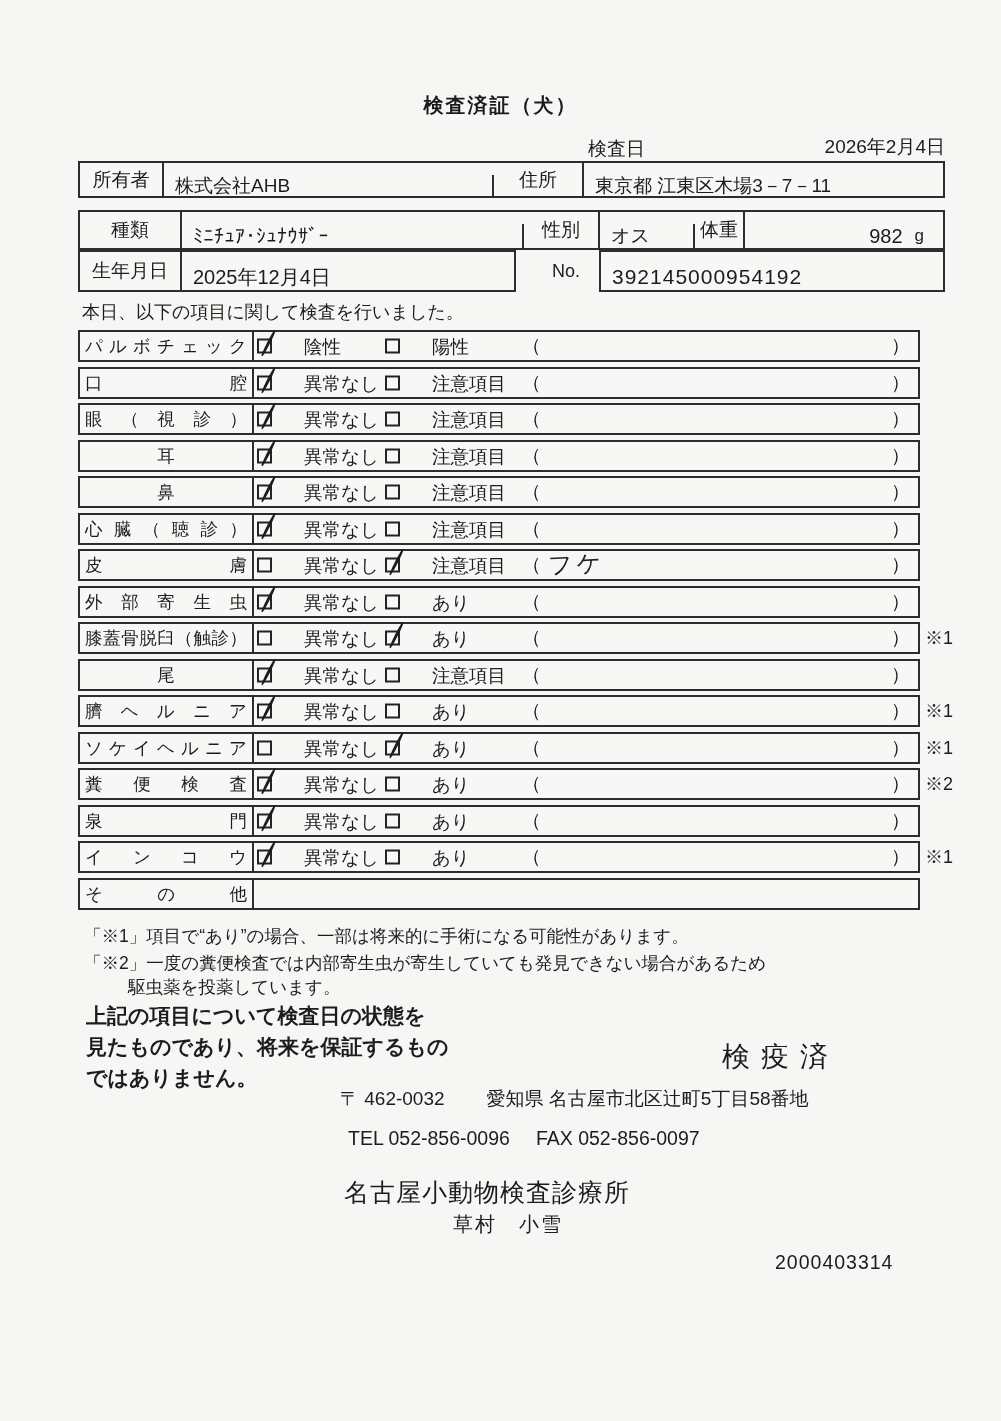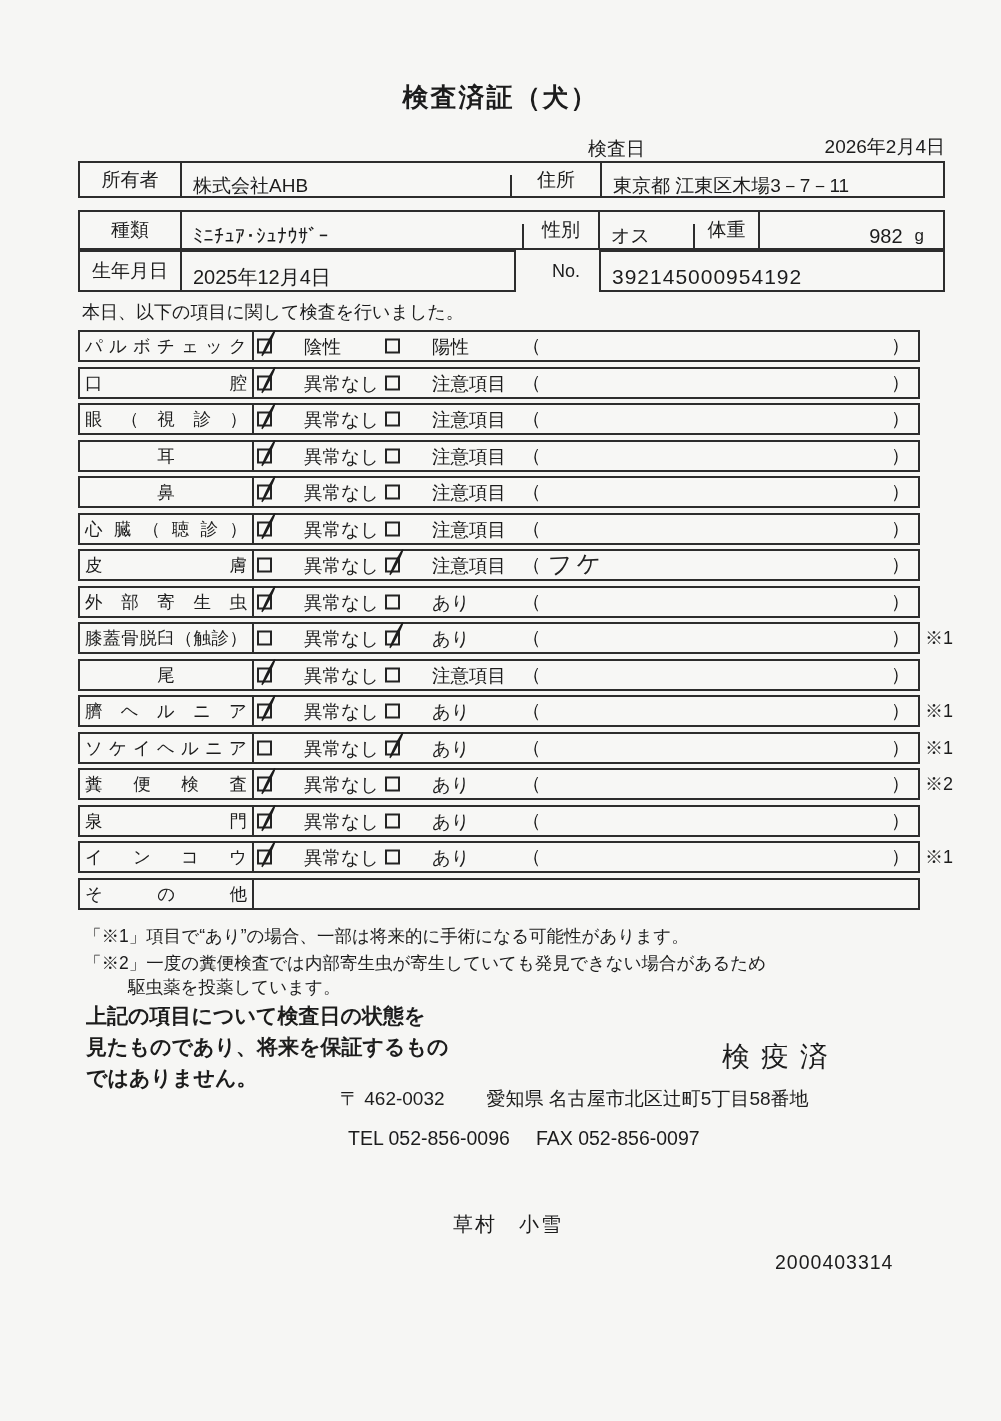--- a/index.html
+++ b/index.html
@@ -9,45 +9,45 @@
     background:#f6f6f4;
     font-family:"Liberation Sans",sans-serif;
     color:#1c1c1c;
     overflow:hidden;
     box-sizing:border-box;
   }
   .page *,.page *::before,.page *::after{box-sizing:border-box;}
 
   
   .title{
-    position:absolute;top:80px;left:0;width:100%;
-    text-align:center;font-size:26px;font-weight:600;letter-spacing:2px;
+    position:absolute;top:92px;left:0;width:100%;
+    text-align:center;font-size:20px;font-weight:600;letter-spacing:2px;
   }
   .insp-date-label{position:absolute;top:136px;left:588px;font-size:19px;}
   .insp-date-value{position:absolute;top:134px;left:760px;width:185px;text-align:right;font-size:19px;}
 
   
   .tbl{position:absolute;left:78px;width:867px;border:2px solid #2d2d2d;display:flex;background:#f7f7f5;}
   .cell{display:flex;align-items:center;font-size:19px;}
   .cell.lbl{justify-content:center;}
   .cell.val{padding-left:11px;margin-top:12px;}
   .bR{border-right:2px solid #2d2d2d;}
 
   .owner-tbl{top:161px;height:37px;}
-  .w-owner{width:102px;}
+  .w-owner{width:84px;}
   .w-owner-name{width:330px;}
   .w-addr-lbl{width:90px;}
   .w-addr{flex:1;}
 
   .pet-tbl{top:210px;height:40px;}
   .w-kind{width:102px;}
   .w-breed{width:342px;font-size:20px;letter-spacing:0.5px;}
   .w-sex-lbl{width:76px;}
   .w-sex{width:95px;}
-  .w-wt-lbl{width:65px;}
+  .w-wt-lbl{width:50px;}
   .w-wt{flex:1;justify-content:flex-end;padding-right:19px;}
   .w-wt .num{font-size:20px;}
   .w-wt .unit{font-size:17px;margin-left:12px;}
 
   .birth-wrap{position:absolute;left:78px;top:250px;width:867px;height:42px;}
   .birth-box{position:absolute;left:0;top:0;width:438px;height:42px;border:2px solid #2d2d2d;display:flex;background:#f7f7f5;}
   .w-birth-lbl{width:102px;font-size:19px;}
   .w-birth{flex:1;font-size:20px;}
   .no-label{position:absolute;left:455px;top:0;width:66px;height:42px;display:flex;align-items:center;justify-content:center;font-size:18px;}
   .no-box{position:absolute;left:521px;top:0;right:0;height:42px;border:2px solid #2d2d2d;display:flex;background:#f7f7f5;}
@@ -537,16 +537,17 @@
   <div class="stamp">検疫済</div>
 
   <div class="postal-line">
     <span>〒 462-0032</span>
     <span class="addr">愛知県 名古屋市北区辻町5丁目58番地</span>
   </div>
   <div class="tel-line">
     <span>TEL 052-856-0096</span>
     <span class="fax">FAX 052-856-0097</span>
   </div>
+  <div class="clinic">名古屋小動物検査診療所</div>
   <div class="vet">草村　小雪</div>
   <div class="serial">2000403314</div>
 
 </div>
 
 </body></html>

